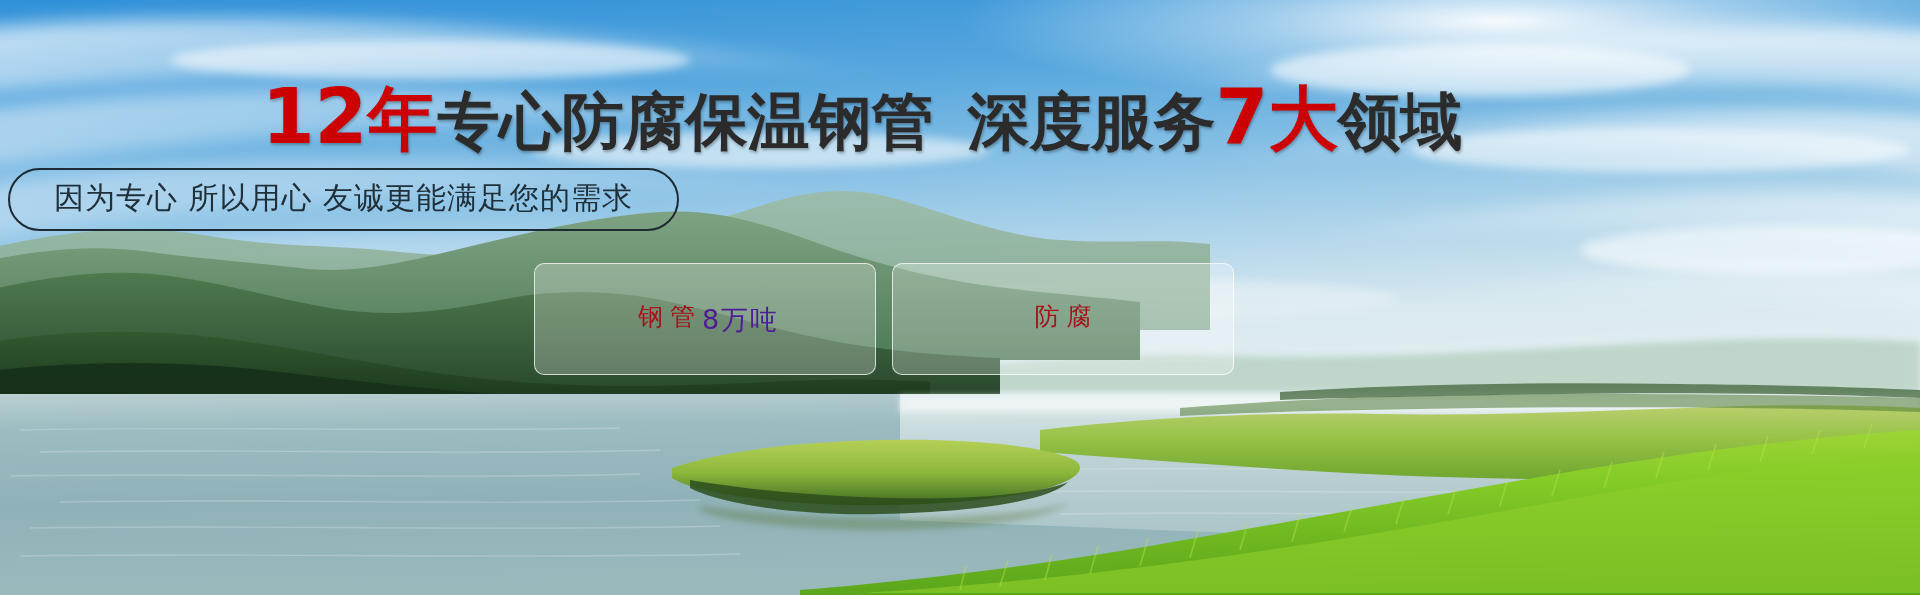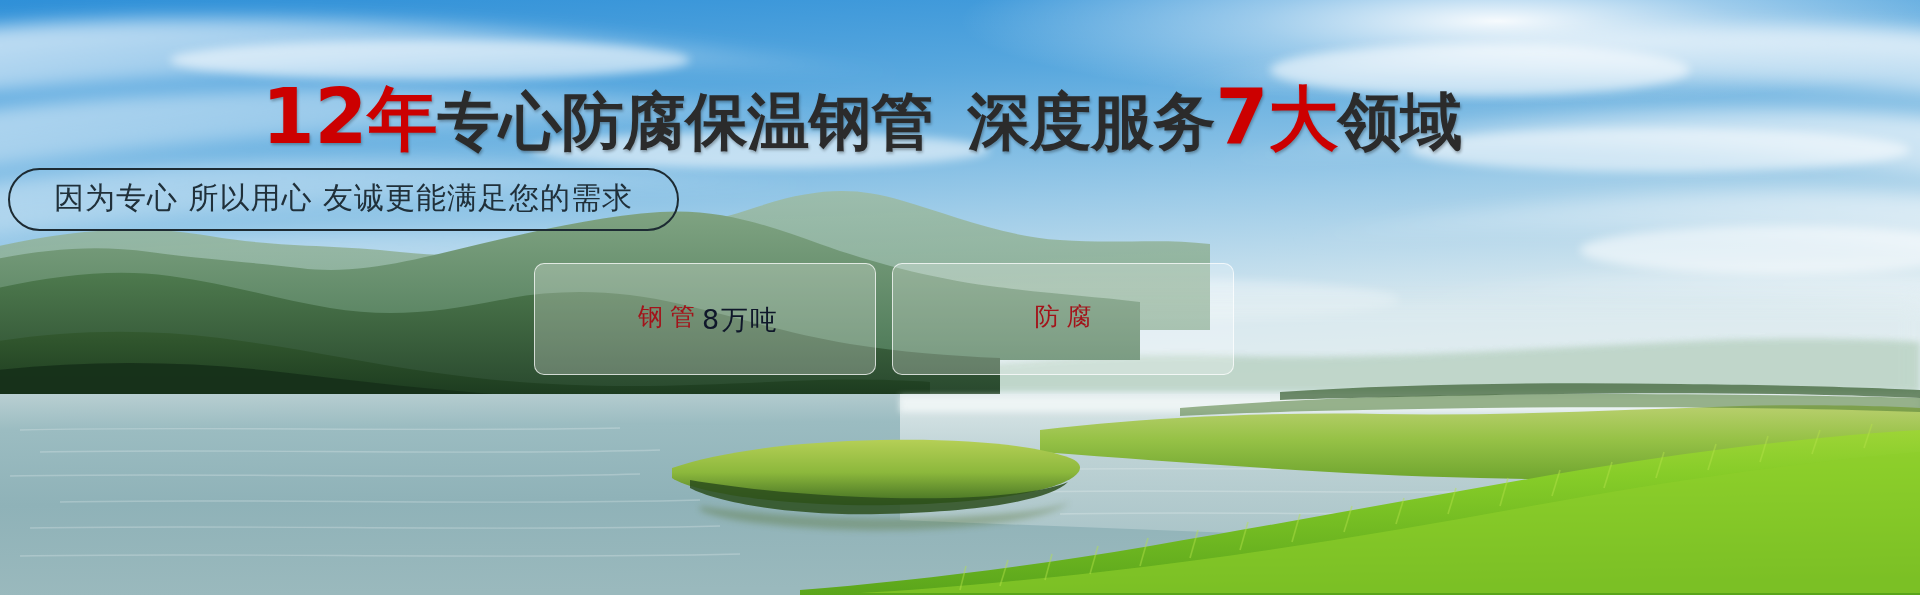--- a/index.html
+++ b/index.html
@@ -103,21 +103,21 @@
   }
   .card-title {
     color: #a3131a;
     font-size: 25px;
     line-height: 34px;
     letter-spacing: 7px;
     text-indent: 7px;
     font-family: "DejaVu Sans", "Liberation Sans", sans-serif;
   }
   .card-value {
-    color: #0f172a;
+    color: #4c1d95;
     font-size: 27px;
     line-height: 38px;
     letter-spacing: 2px;
     font-family: "DejaVu Sans", "Liberation Sans", sans-serif;
   }
   .card-value sup {
     font-size: 15px;
     vertical-align: super;
   }
 </style>

